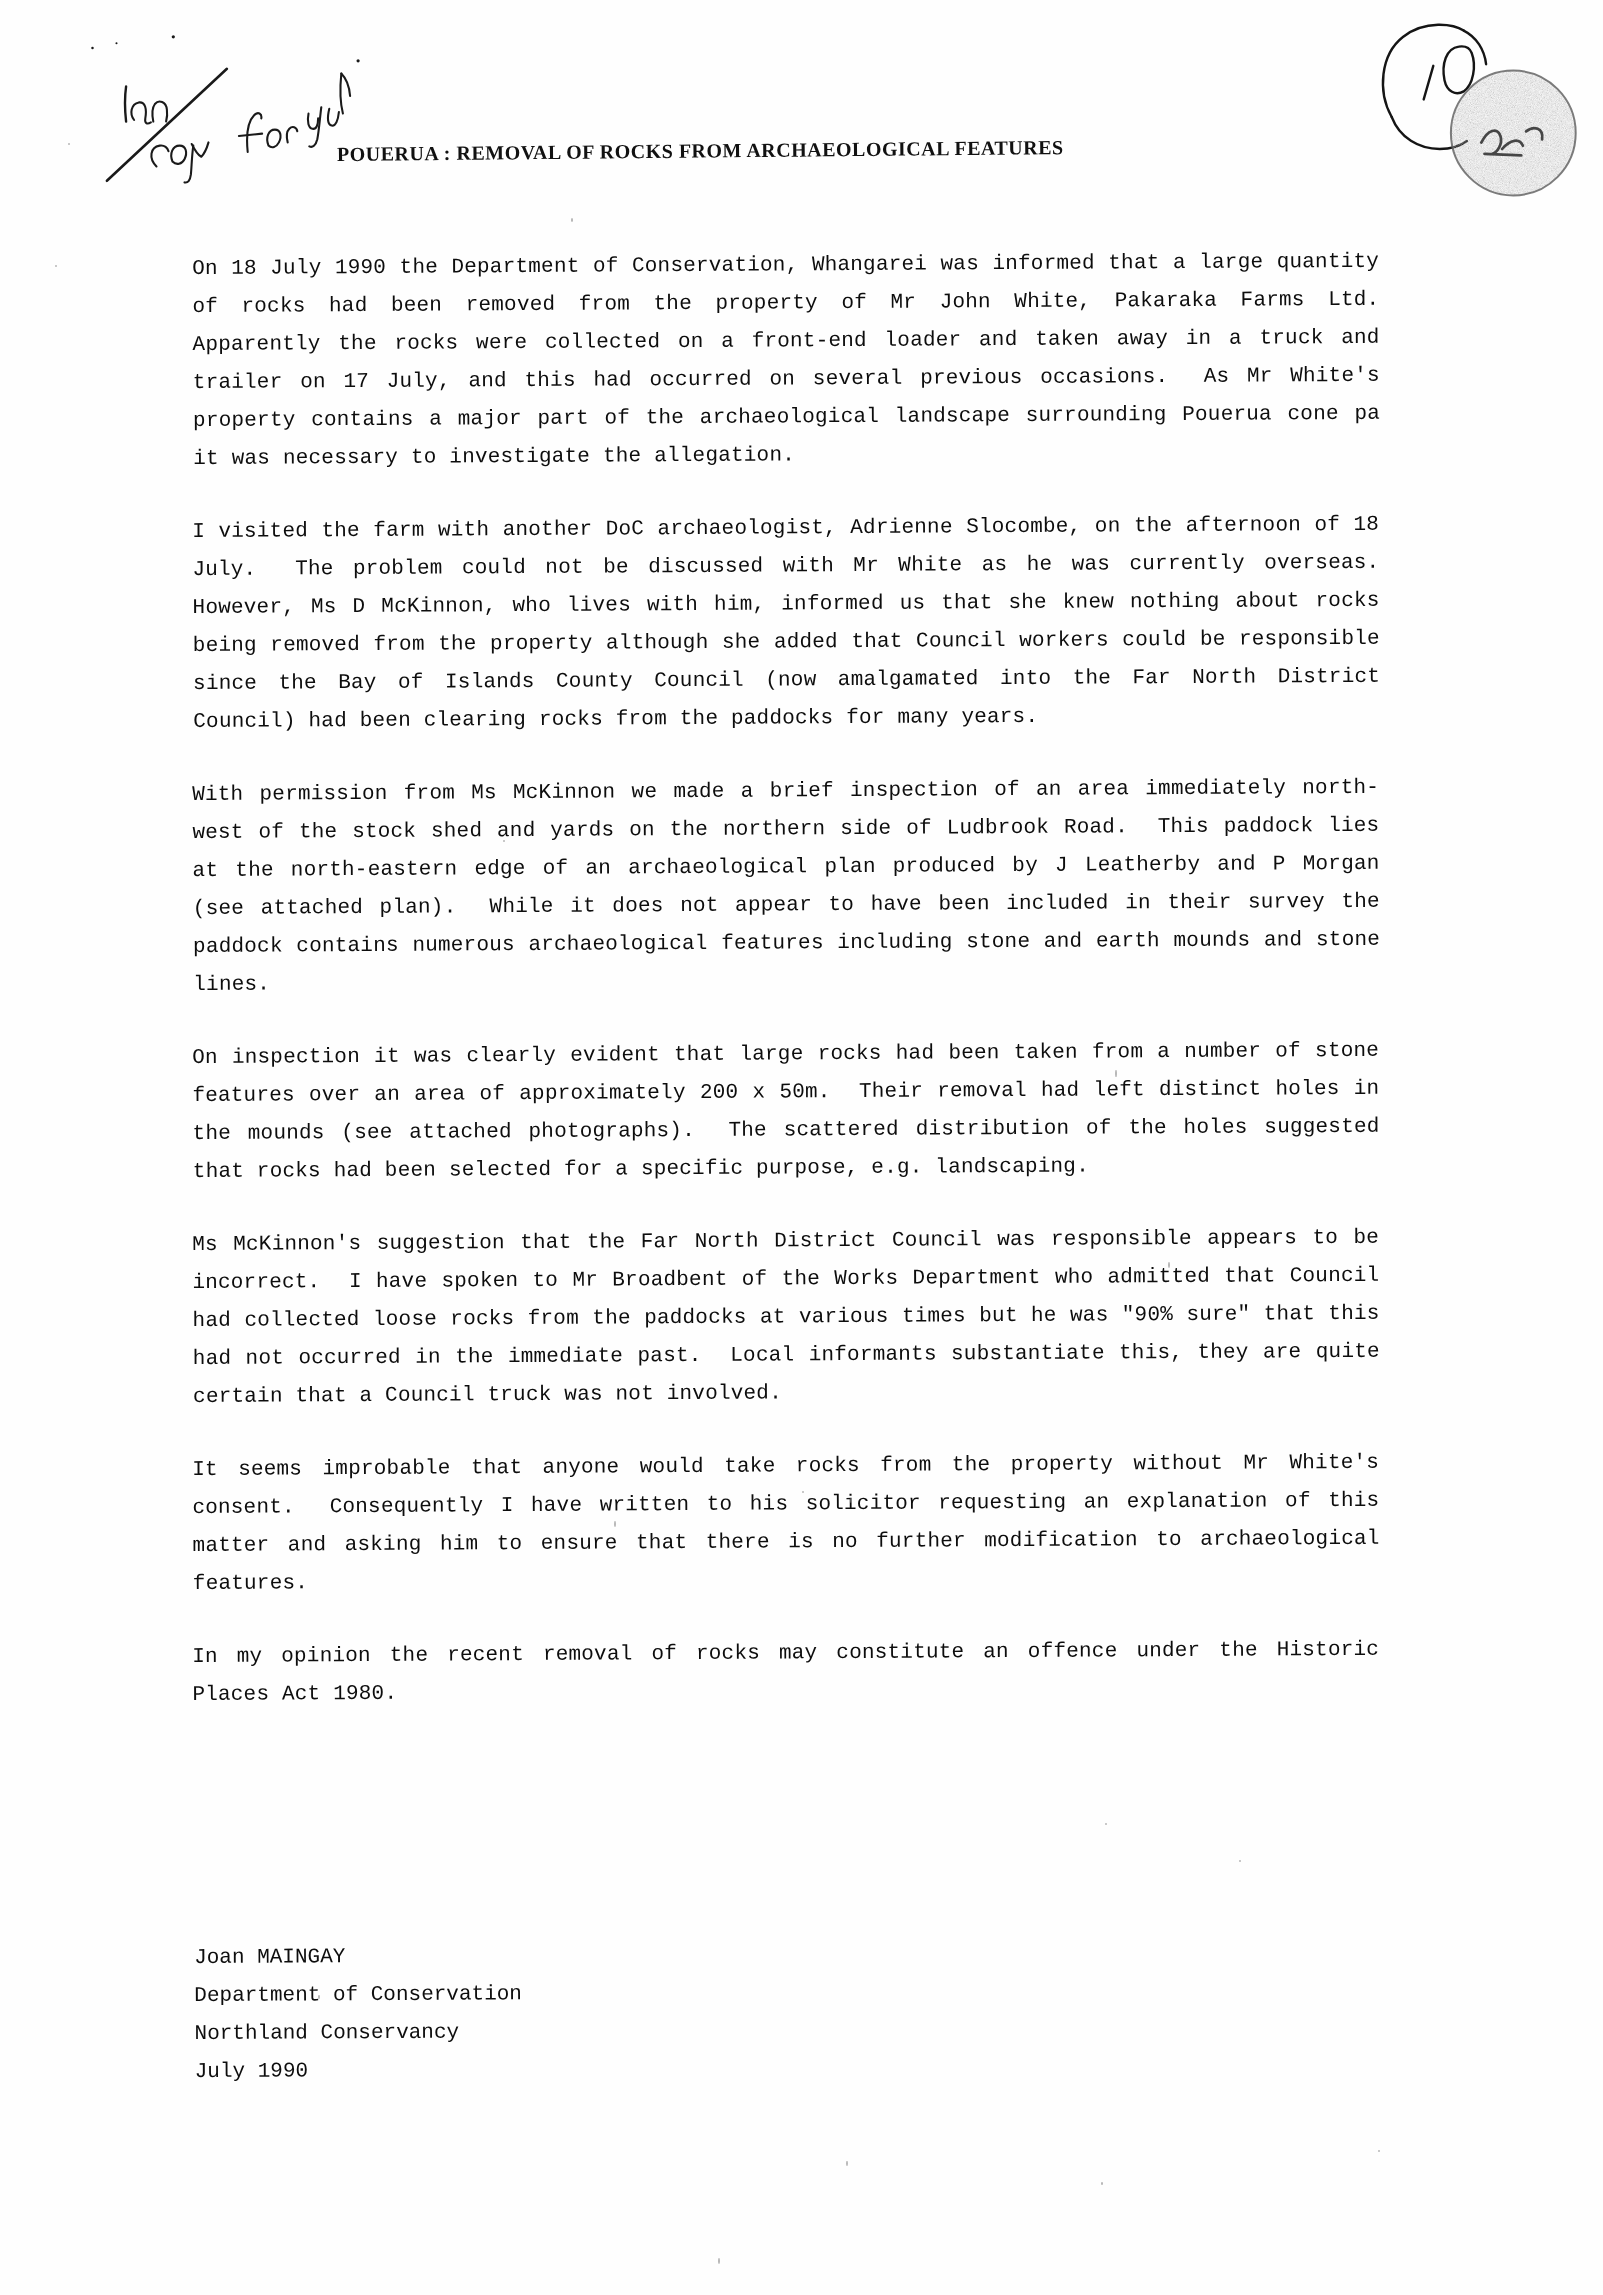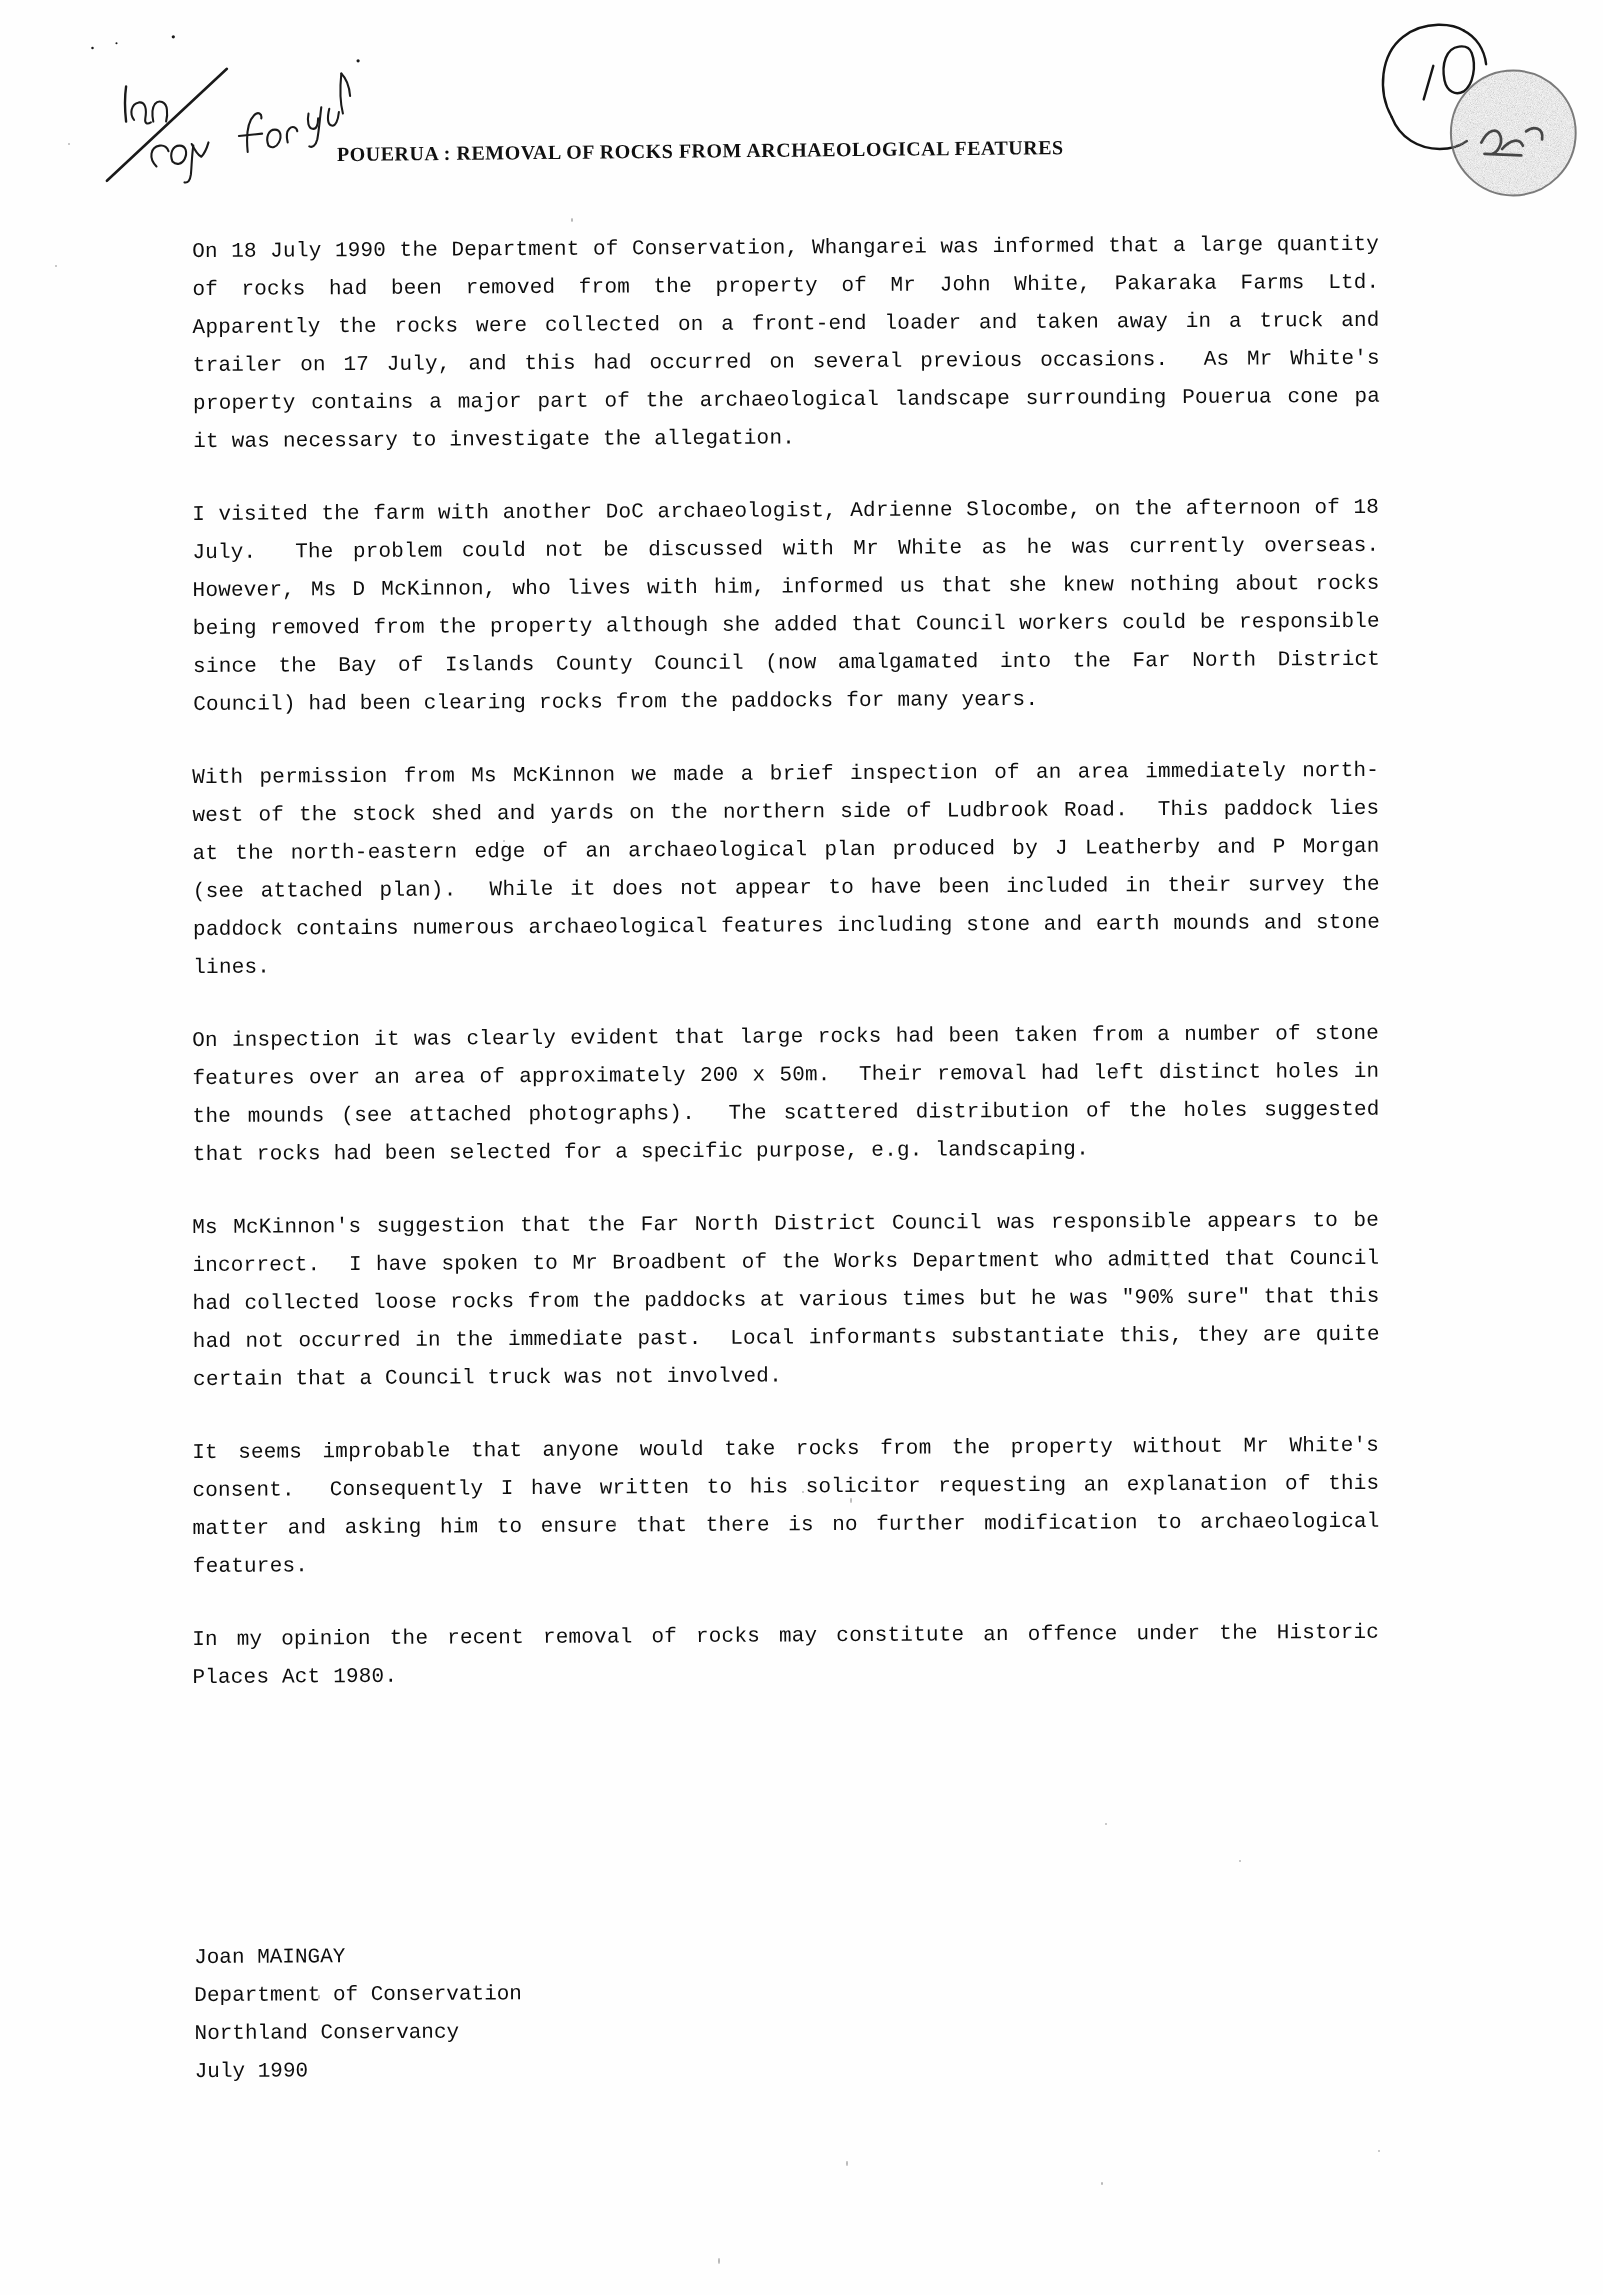--- a/index.html
+++ b/index.html
@@ -50,21 +50,21 @@
     white-space: nowrap;
     transform: rotate(-0.55deg);
     transform-origin: left center;
     color: #111;
   }
 
   
   .body-block {
     position: absolute;
     left: 192px;
-    top: 233px;
+    top: 250px;
     width: 1187px;
   }
   .para {
     font-size: 21px;
     line-height: 38px;
     text-align: justify;
     text-justify: inter-word;
     margin: 0 0 35px 0;
     white-space: pre-wrap;
     letter-spacing: 0.2px;

